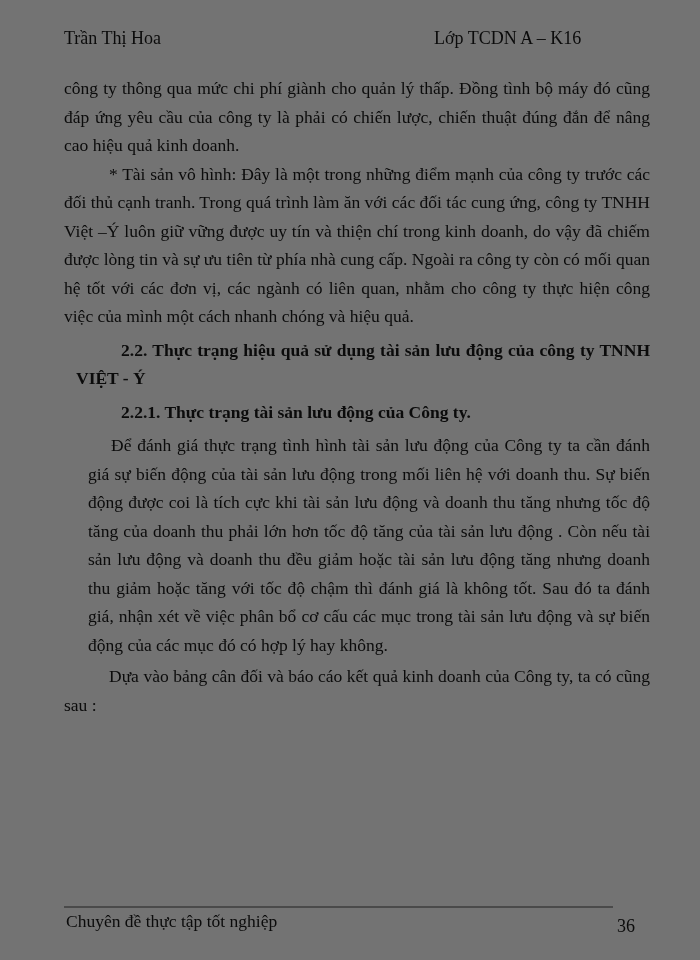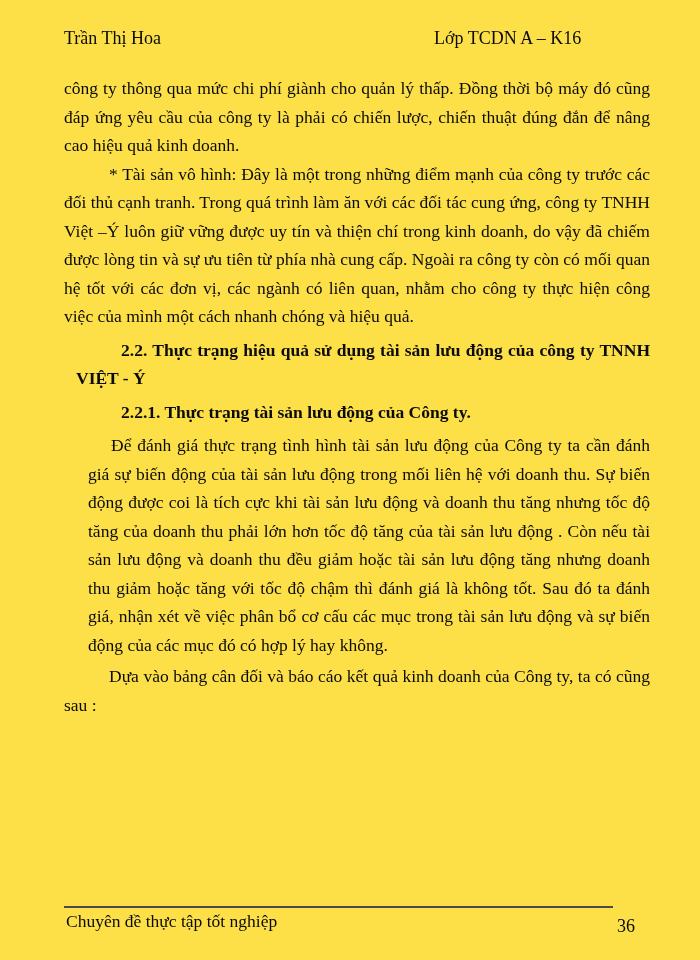--- a/index.html
+++ b/index.html
@@ -4,21 +4,21 @@
 <style>
   html, body {
     margin: 0;
     padding: 0;
     background: #ffffff;
   }
   .page {
     position: relative;
     width: 700px;
     height: 960px;
-    background: #fde047;
+    background: #737373;
     font-family: "Liberation Serif", "DejaVu Serif", serif;
     color: #0b0b0b;
     overflow: hidden;
   }
   .header {
     position: absolute;
     top: 28px;
     left: 64px;
     right: 64px;
     height: 24px;
@@ -96,21 +96,21 @@
 <body>
 
 <div class="page">
 
   <div class="header">
     <span class="header-left">Trần Thị Hoa</span>
     <span class="header-right">Lớp TCDN A – K16</span>
   </div>
 
   <div class="content">
-    <p class="para">công ty thông qua mức chi phí giành cho quản lý thấp. Đồng thời bộ máy đó cũng đáp ứng yêu cầu của công ty là phải có chiến lược, chiến thuật đúng đắn để nâng cao hiệu quả kinh doanh.</p>
+    <p class="para">công ty thông qua mức chi phí giành cho quản lý thấp. Đồng tình bộ máy đó cũng đáp ứng yêu cầu của công ty là phải có chiến lược, chiến thuật đúng đắn để nâng cao hiệu quả kinh doanh.</p>
     <p class="para indent">* Tài sản vô hình: Đây là một trong những điểm mạnh của công ty trước các đối thủ cạnh tranh. Trong quá trình làm ăn với các đối tác cung ứng, công ty TNHH Việt –Ý luôn giữ vững được uy tín và thiện chí trong kinh doanh, do vậy đã chiếm được lòng tin và sự ưu tiên từ phía nhà cung cấp. Ngoài ra công ty còn có mối quan hệ tốt với các đơn vị, các ngành có liên quan, nhằm cho công ty thực hiện công việc của mình một cách nhanh chóng và hiệu quả.</p>
     <h2 class="heading indent">2.2. Thực trạng hiệu quả sử dụng tài sản lưu động của công ty TNNH VIỆT - Ý</h2>
     <h3 class="heading indent">2.2.1. Thực trạng tài sản lưu động của Công ty.</h3>
     <p class="para indent-sm">Để đánh giá thực trạng tình hình tài sản lưu động của Công ty ta cần đánh giá sự biến động của tài sản lưu động trong mối liên hệ với doanh thu. Sự biến động được coi là tích cực khi tài sản lưu động và doanh thu tăng nhưng tốc độ tăng của doanh thu phải lớn hơn tốc độ tăng của tài sản lưu động . Còn nếu tài sản lưu động và doanh thu đều giảm hoặc tài sản lưu động tăng nhưng doanh thu giảm hoặc tăng với tốc độ chậm thì đánh giá là không tốt. Sau đó ta đánh giá, nhận xét về việc phân bổ cơ cấu các mục trong tài sản lưu động và sự biến động của các mục đó có hợp lý hay không.</p>
     <p class="para indent para-last">Dựa vào bảng cân đối và báo cáo kết quả kinh doanh của Công ty, ta có cũng sau :</p>
   </div>
 
   <div class="footer">
     <div class="footer-line"></div>
     <span class="footer-page-num">36</span>

